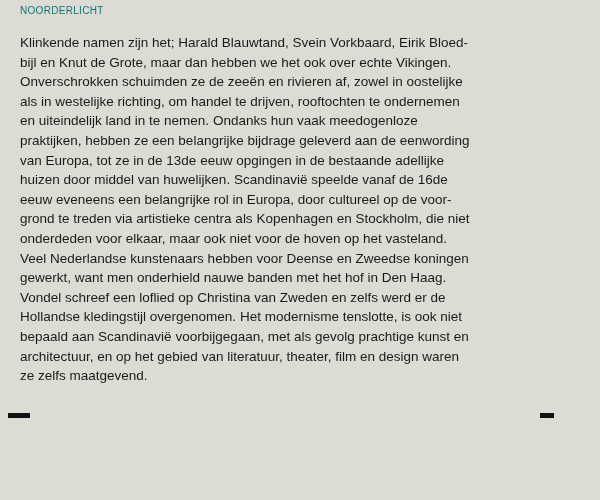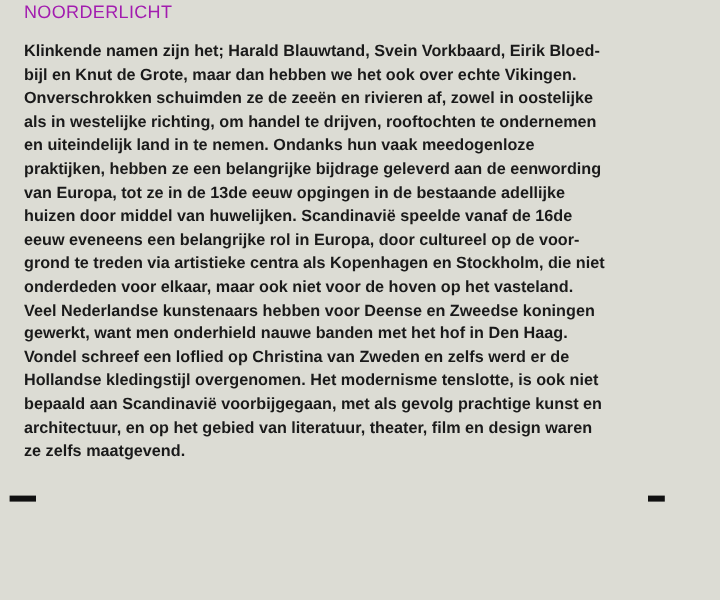--- a/index.html
+++ b/index.html
@@ -21,37 +21,36 @@
     top: 0;
     width: 600px;
     height: 500px;
     box-sizing: border-box;
     padding: 0;
   }
   .title {
     position: absolute;
     left: 20px;
     top: 2px;
-    font-size: 15px;
+    font-size: 10px;
     letter-spacing: 0.3px;
-    color: #a21caf;
+    color: #0f766e;
     line-height: 18px;
     white-space: nowrap;
   }
   .body-text {
     position: absolute;
     left: 20px;
     top: 33px;
     width: 520px;
     font-size: 13.5px;
     line-height: 19.6px;
     color: #1a1a1a;
     white-space: pre-wrap;
     word-spacing: 0px;
-    font-weight: bold;
   }
   .marker {
     position: absolute;
     background: #111111;
     height: 5px;
   }
   .marker-left {
     left: 8px;
     top: 413px;
     width: 22px;

